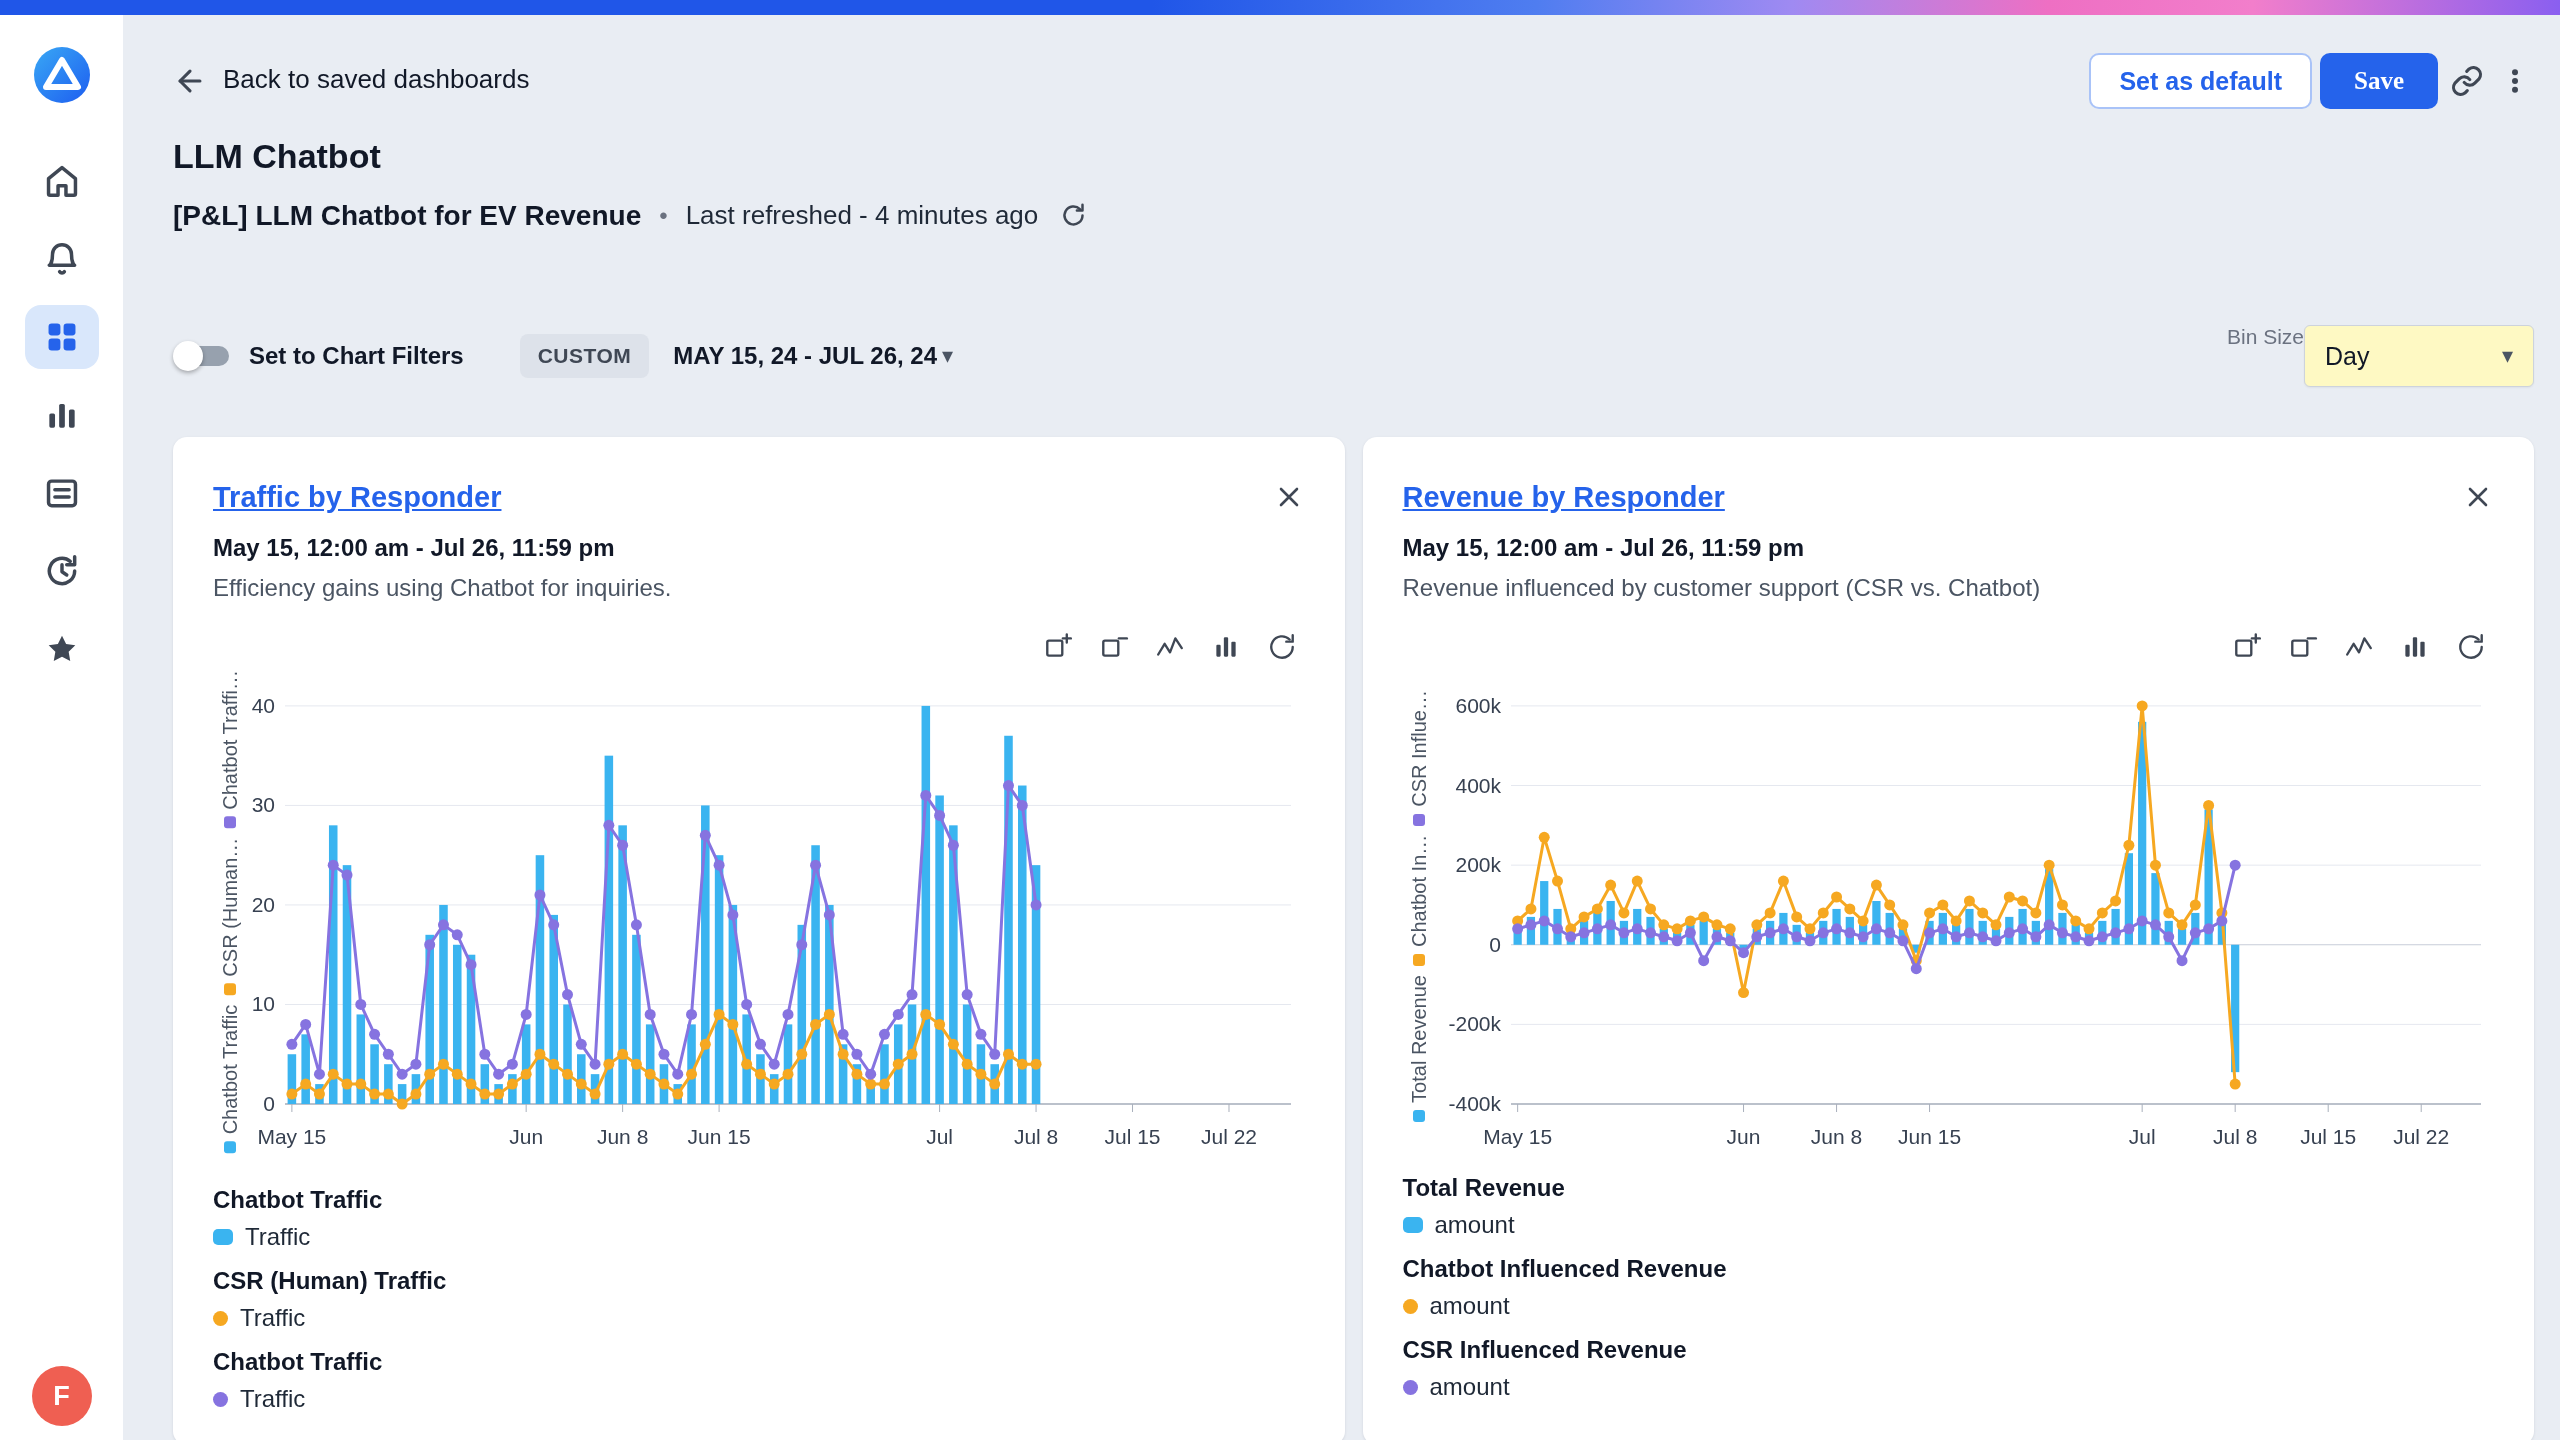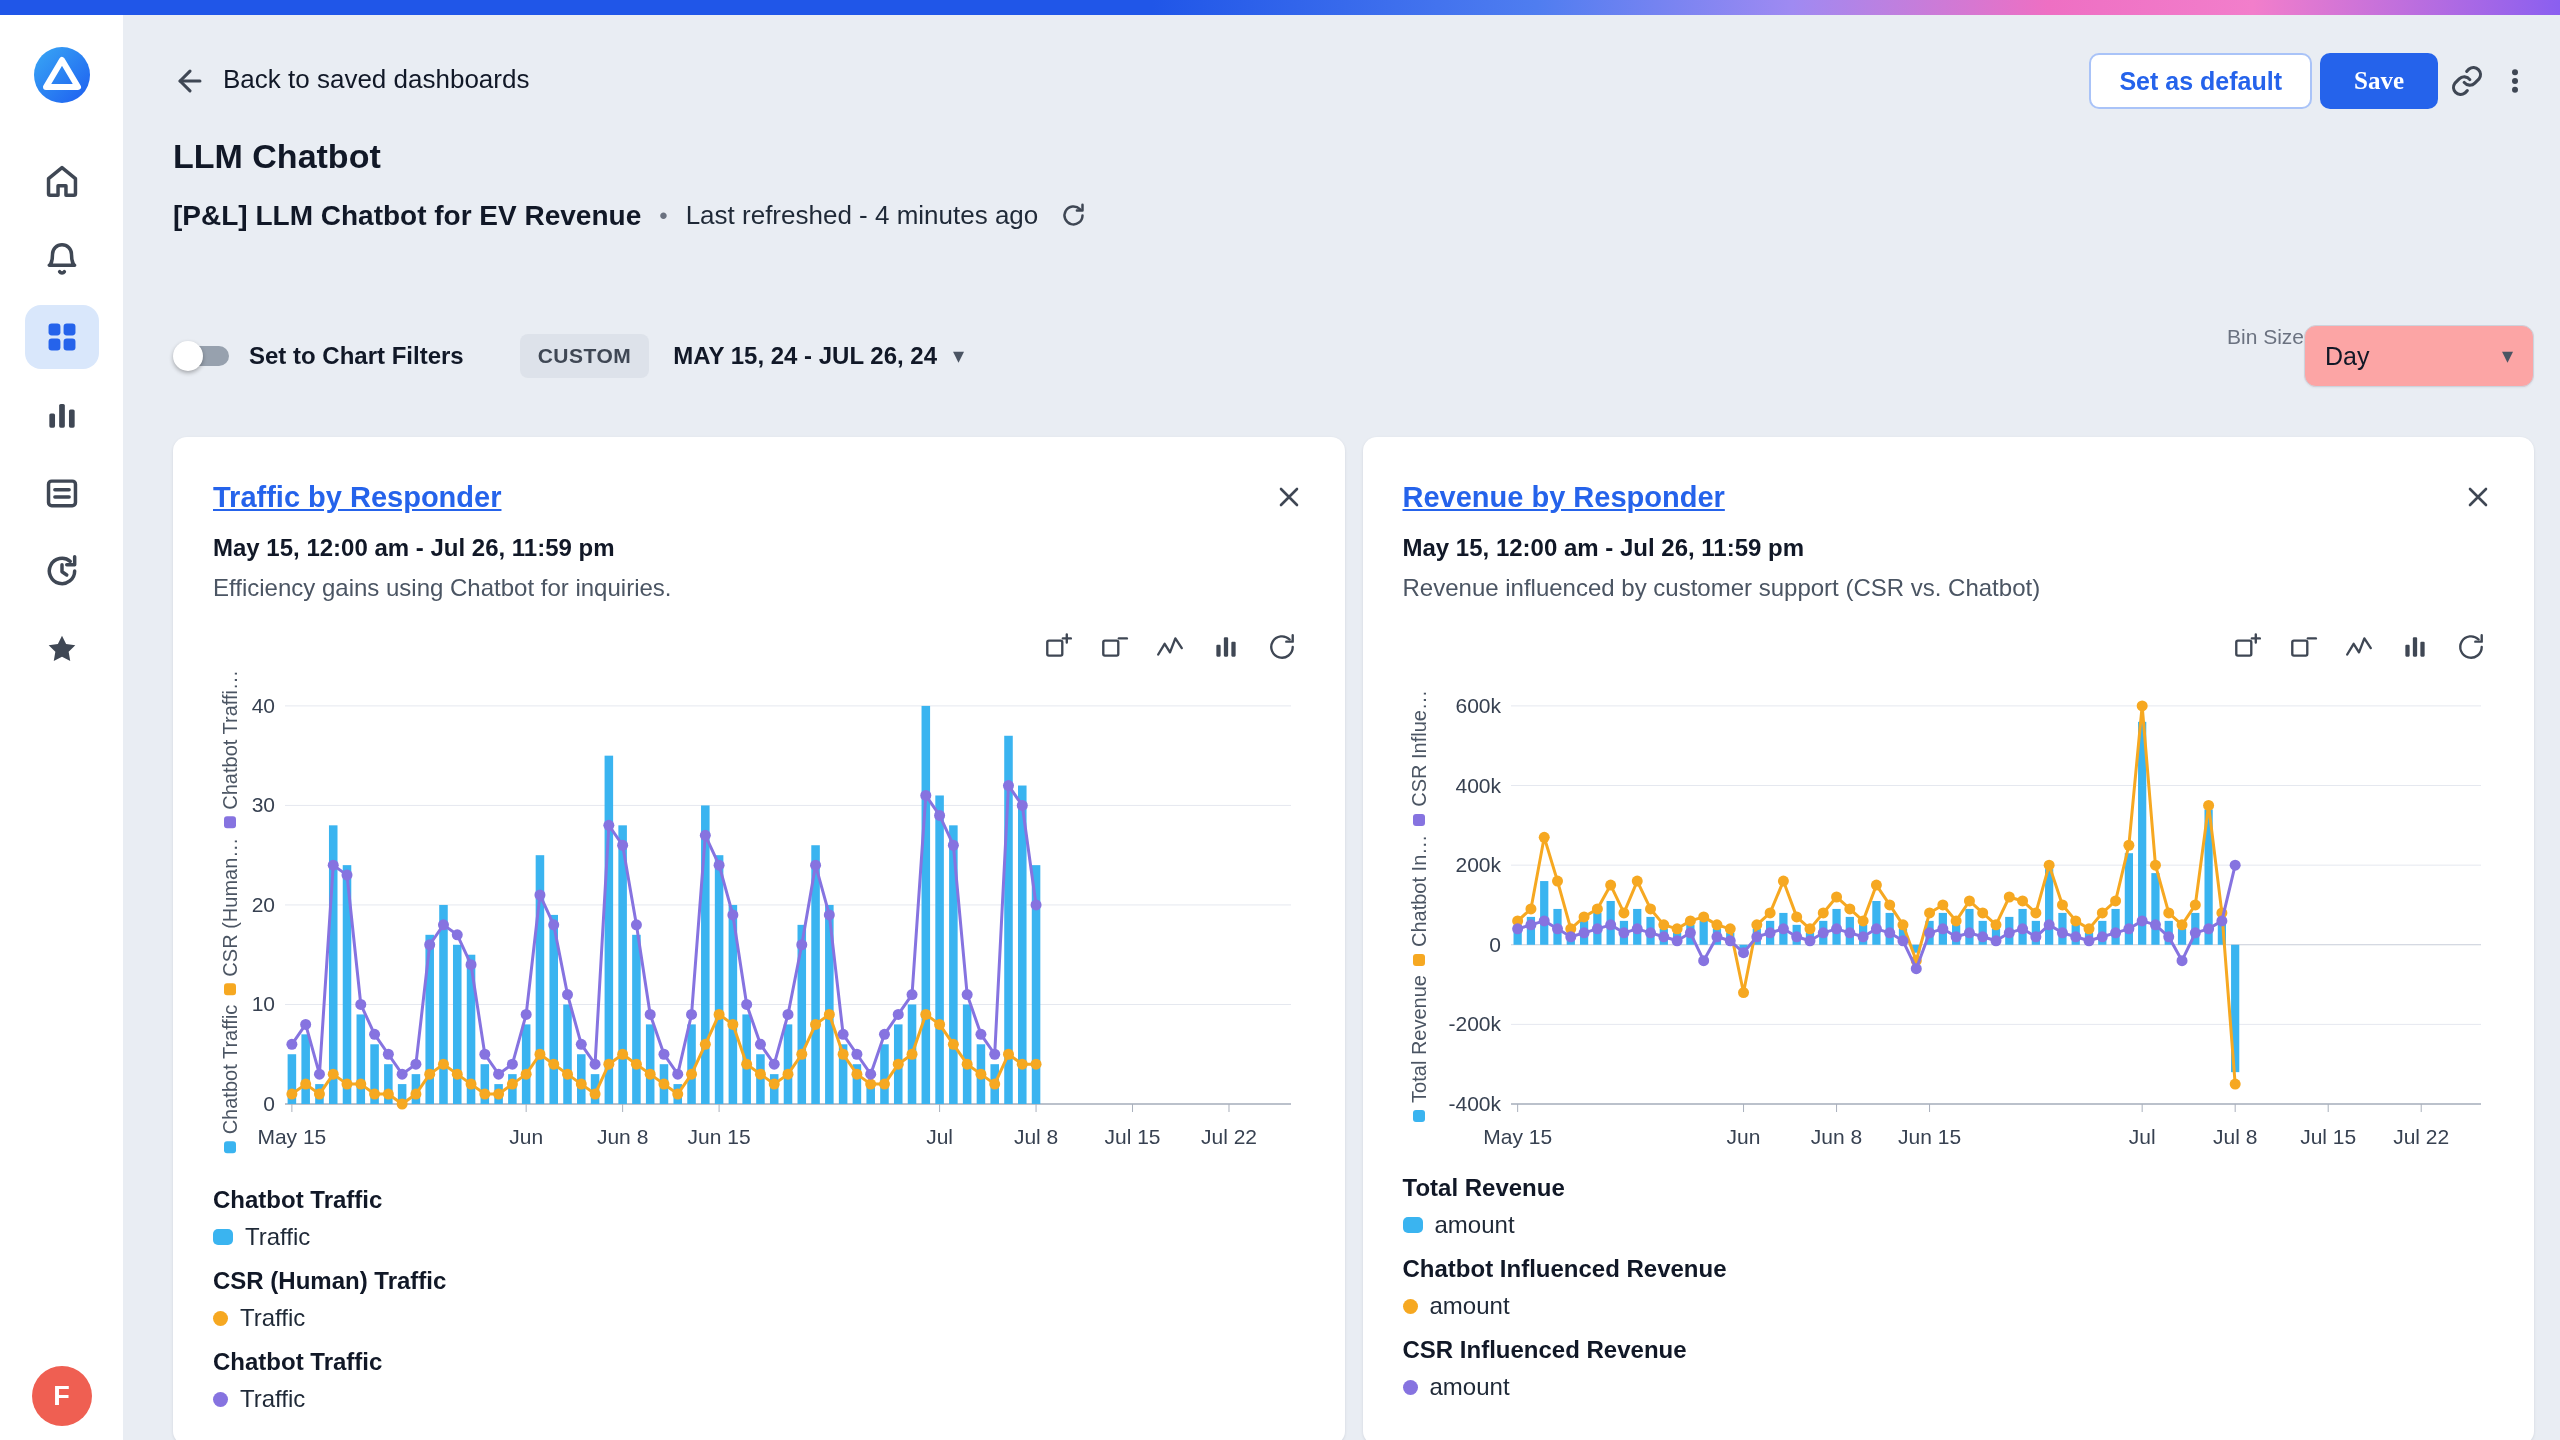--- a/index.html
+++ b/index.html
@@ -40,27 +40,27 @@
   .refreshed{font-size:26px;color:#1f2937}
 
   .filter-row{margin-top:92px;display:flex;align-items:center}
   .toggle{position:relative;width:58px;height:34px;cursor:pointer;flex:none}
   .toggle .track{position:absolute;left:2px;right:2px;top:7px;height:20px;border-radius:10px;background:#97a1ae}
   .toggle .thumb{position:absolute;left:0;top:2px;width:30px;height:30px;border-radius:50%;background:#fff;
     box-shadow:0 2px 4px rgba(0,0,0,.3)}
   .toggle-label{margin-left:18px;font-size:24px;font-weight:600}
   .chip{margin-left:56px;background:#dde2ea;border-radius:8px;padding:10px 18px;font-size:21px;font-weight:700;
     color:#3f4754;letter-spacing:.5px}
-  .range-btn{display:flex;align-items:center;gap:16px;background:none;border:none;margin-left:18px;
+  .range-btn{display:flex;align-items:center;gap:5px;background:none;border:none;margin-left:18px;
     font-size:24px;font-weight:700;color:#111827;font-family:inherit;cursor:pointer}
   .caret{color:#4b5563;font-size:22px;line-height:1}
   .bin-block{margin-left:auto;display:flex;flex-direction:row}
   .bin-label{font-size:21px;color:#6b7280;font-weight:500;margin-bottom:10px}
   .bin-select{display:flex;align-items:center;justify-content:space-between;width:230px;height:62px;padding:0 20px;
-    background:#fca5a5;border:1.5px solid #cdd3dc;border-radius:12px;font-size:25px;font-weight:500;color:#111827;
+    background:#fef9c3;border:1.5px solid #cdd3dc;border-radius:6px;font-size:25px;font-weight:500;color:#111827;
     font-family:inherit;cursor:pointer;box-sizing:border-box;box-shadow:0 1px 2px rgba(16,24,40,.05)}
 
   .cards{margin-top:50px;display:flex;gap:18px}
   .card{flex:1;height:1008px;background:#fff;border-radius:14px;box-shadow:0 1px 3px rgba(16,24,40,.1);
     padding:44px 40px 0;position:relative;overflow:hidden;box-sizing:border-box}
   .card-title{font-size:29px;font-weight:700;color:#2563eb;text-decoration:underline;cursor:pointer}
   .close-btn{position:absolute;top:44px;right:40px;background:none;border:none;cursor:pointer;padding:2px}
   .card-range{margin-top:20px;font-size:24px;font-weight:600;color:#111827}
   .card-desc{margin-top:12px;font-size:24px;color:#4b5563}
   .chart-toolbar{display:flex;justify-content:flex-end;gap:22px;margin-top:28px;margin-right:6px}

